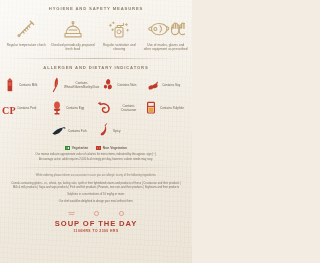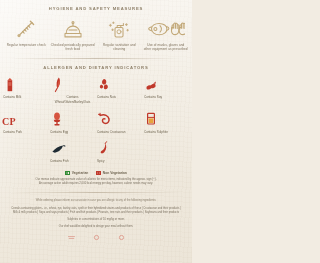--- a/index.html
+++ b/index.html
@@ -59,22 +59,22 @@
     background: linear-gradient(to right, rgba(180,166,144,0), rgba(170,155,132,0.55), rgba(180,166,144,0));
   }
 
   
   .sec-allerg { padding-top: 6px; }
   .alg-grid { padding: 0 2px; }
   .alg-row { display: flex; margin-top: 5px; }
   .alg-cell {
     flex: 1;
     display: flex;
-    flex-direction: column;
-    align-items: flex-start;
+    flex-direction: row;
+    align-items: center;
   }
   .alg-art { height: 18px; display: flex; align-items: flex-end; justify-content: center; }
   .alg-cap {
     margin-top: 2.5px;
     font-size: 3.05px;
     line-height: 1.4;
     text-align: center;
     color: #6f6css;
     color: #6e6450;
     padding: 0 1px;
@@ -417,14 +417,18 @@
       </g>
     </svg>
     <svg class="orn-g" width="9" height="7" viewBox="0 0 9 7">
       <circle cx="4.5" cy="3.5" r="2.1" fill="none" stroke="#d98c7e" stroke-width="0.9"></circle>
     </svg>
     <svg class="orn-g" width="9" height="7" viewBox="0 0 9 7">
       <circle cx="4.5" cy="3.5" r="2.1" fill="none" stroke="#d98c7e" stroke-width="0.9"></circle>
     </svg>
   </div>
 
+  <footer class="footer">
+    <div class="foot-title">SOUP OF THE DAY</div>
+    <div class="foot-sub">1100HRS TO 2300 HRS</div>
+  </footer>
 
 </div>
 
 </body></html>

